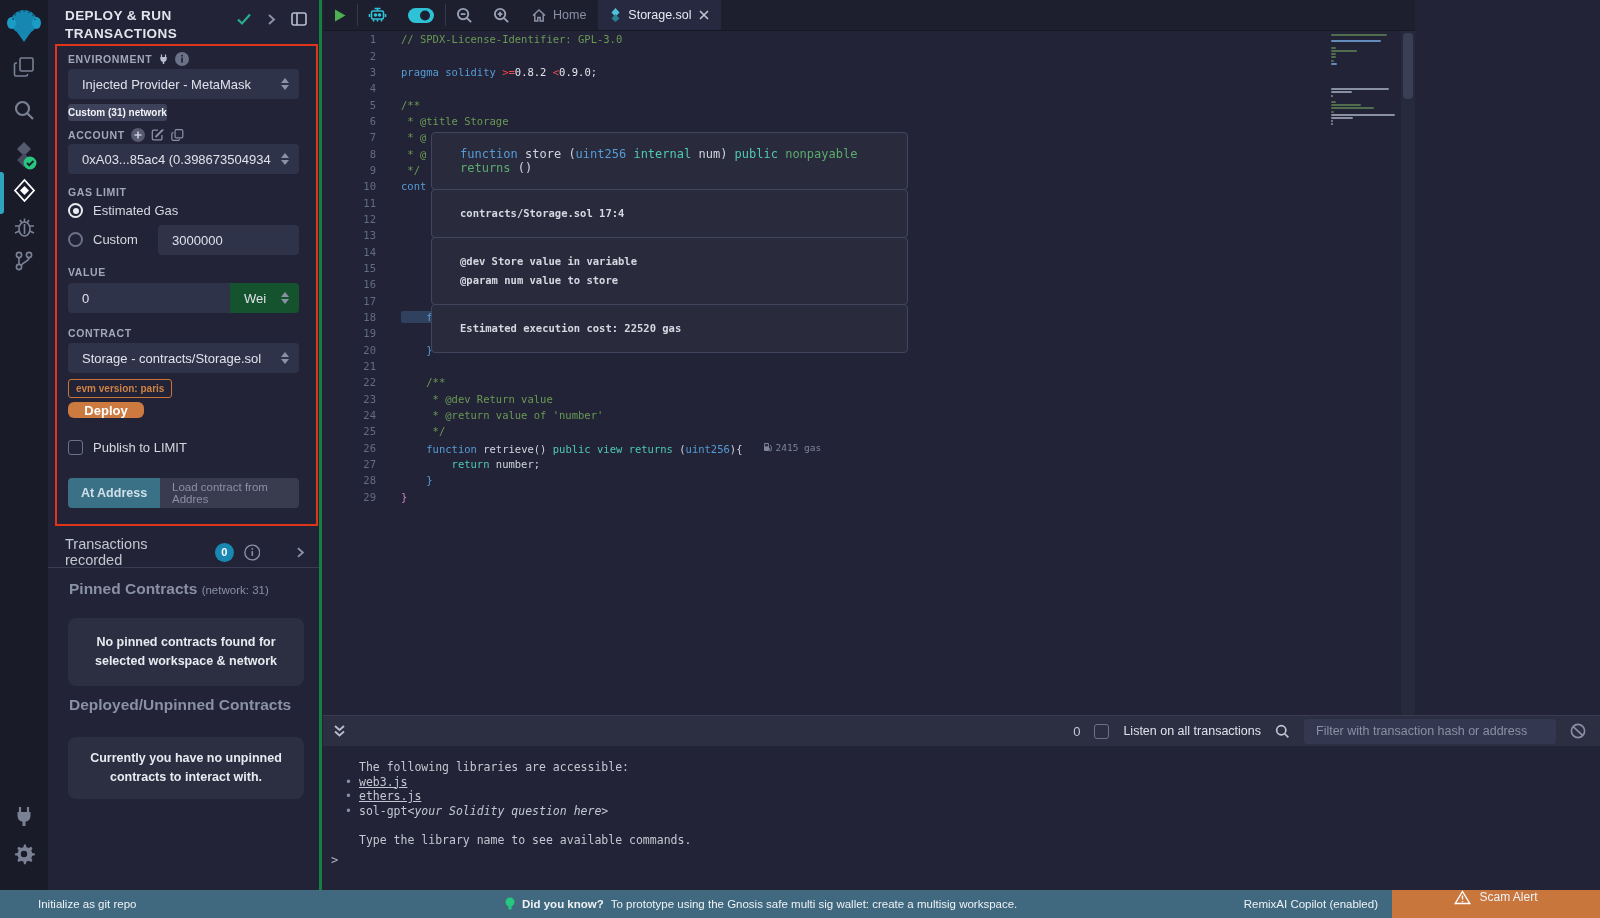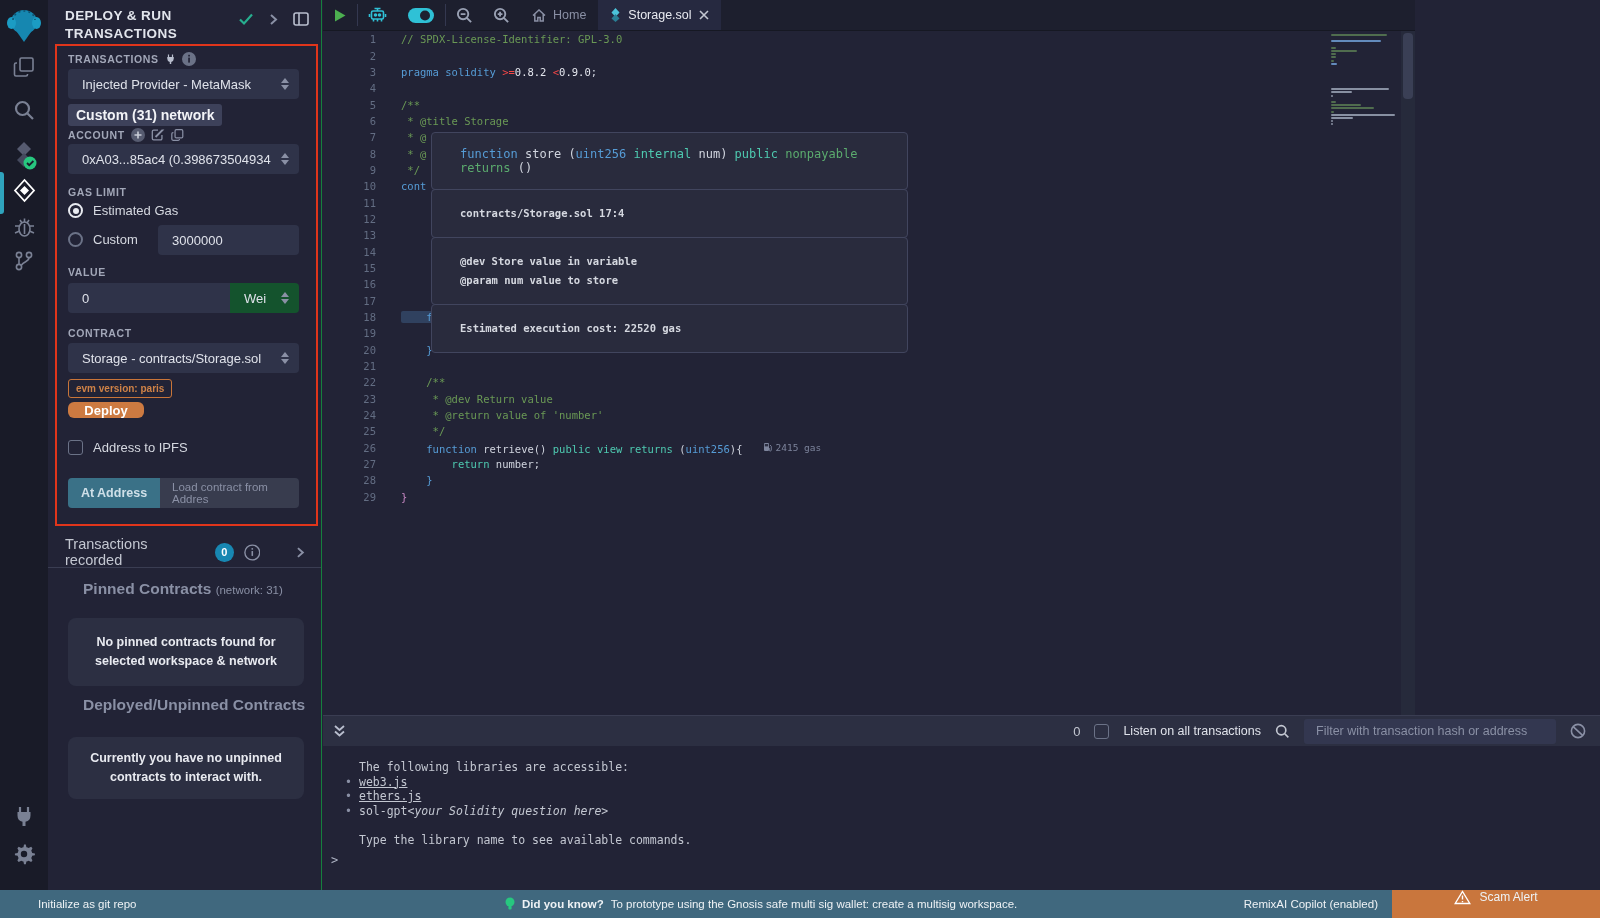--- a/index.html
+++ b/index.html
@@ -6,50 +6,50 @@
   html,body { width:1600px; height:918px; background:#222336; font-family:"Liberation Sans",sans-serif; overflow:hidden; }
   #app { position:relative; width:1600px; height:918px; background:#222336; }
 
   
   #rail { position:absolute; left:0; top:0; width:48px; height:890px; background:#191b28; z-index:6; }
   .rail-icon { position:absolute; left:0; width:48px; display:flex; justify-content:center; color:#7a8194; }
   .rail-icon svg { display:block; }
   .active-indicator { position:absolute; left:0; top:172px; width:4px; height:42px; background:#2fa4bd; border-radius:0 3px 3px 0; }
 
   
-  #side-panel { position:absolute; left:48px; top:0; width:274px; height:890px; background:#222336; border-right:1px solid #15803d; }
+  #side-panel { position:absolute; left:48px; top:0; width:274px; height:890px; background:#222336; border-right:3px solid #15803d; }
   .panel-title { position:absolute; left:17px; top:7px; width:185px; font-size:13.5px; font-weight:bold; color:#e2e5ec; letter-spacing:.4px; line-height:1.35; text-transform:uppercase; }
   .panel-head-icons { position:absolute; right:12px; top:12px; display:flex; gap:15px; align-items:center; }
   .red-rect { position:absolute; left:7px; top:44px; width:263px; height:482px; border:2px solid #e0351b; z-index:5; pointer-events:none; }
 
   .lbl { position:absolute; left:20px; font-size:10.5px; font-weight:bold; letter-spacing:.6px; color:#a2a7b8; display:flex; align-items:center; gap:6px; }
   .select, .tinput { position:absolute; background:#2f3349; border-radius:4px; height:30px; display:flex; align-items:center; color:#dfe2ea; font-size:13px; padding:0 10px 0 14px; }
   .select { justify-content:space-between; cursor:pointer; }
   .stepper { display:flex; flex-direction:column; gap:2px; align-items:center; }
   .stepper i { width:0; height:0; border-left:4px solid transparent; border-right:4px solid transparent; }
   .stepper .up { border-bottom:5px solid #8a90a5; }
   .stepper .dn { border-top:5px solid #8a90a5; }
-  .pill-badge { position:absolute; left:20px; background:#3d415a; color:#f2f3f7; font-size:14px; font-weight:bold; border-radius:3px; padding:3px 8px; }
+  .pill-badge { position:absolute; left:20px; background:#3d415a; color:#f2f3f7; font-size:10px; font-weight:bold; border-radius:3px; padding:3px 0; }
   .evm-badge { position:absolute; left:20px; border:1px solid #c97539; color:#cf8247; font-size:10px; font-weight:bold; border-radius:3px; padding:3px 7px; background:transparent; }
   .radio-row { position:absolute; left:20px; display:flex; align-items:center; gap:10px; font-size:13px; color:#d5d8e0; }
   .radio { width:15px; height:15px; border-radius:50%; border:2px solid #6b7287; position:relative; }
   .radio.on { border-color:#e8eaf0; }
   .radio.on::after { content:""; position:absolute; left:2.5px; top:2.5px; width:6px; height:6px; border-radius:50%; background:#e8eaf0; }
   .btn-deploy { position:absolute; left:20px; background:#cd7a41; border:none; color:#fff; font-weight:bold; font-size:13px; border-radius:6px; width:76px; height:16px; cursor:pointer; }
   .chk-row { position:absolute; left:20px; display:flex; align-items:center; gap:10px; font-size:13px; color:#d5d8e0; }
   .checkbox { width:15px; height:15px; border:1px solid #6b7287; border-radius:3px; background:transparent; }
   .ataddr { position:absolute; left:20px; width:231px; height:30px; display:flex; border-radius:4px; overflow:hidden; }
   .ataddr .btn { width:92px; background:#3a7187; color:#cfe0e8; font-weight:bold; font-size:12.5px; border:none; cursor:pointer; }
   .ataddr .fld { flex:1; background:#383c4e; color:#8a90a5; font-size:11.5px; display:flex; align-items:center; padding-left:12px; }
 
   .tx-row { position:absolute; left:17px; top:536px; width:240px; display:flex; align-items:center; gap:10px; }
   .tx-row .t { font-size:14.5px; color:#c3c7d1; }
   .count-badge { width:19px; height:19px; border-radius:50%; background:#1887b2; color:#fff; font-size:11px; font-weight:bold; display:flex; align-items:center; justify-content:center; }
   .divider-h { position:absolute; left:0; top:567px; width:100%; height:1px; background:#3a3d52; }
-  .section-h { position:absolute; left:35px; font-size:15.5px; color:#8a90a5; font-weight:bold; }
+  .section-h { position:absolute; left:21px; font-size:15.5px; color:#8a90a5; font-weight:bold; }
   .section-h small { font-size:11.5px; font-weight:normal; }
   .empty-box { position:absolute; left:20px; width:236px; background:#2c2f42; border-radius:8px; color:#e8eaf0; font-size:12.5px; font-weight:bold; text-align:center; display:flex; align-items:center; justify-content:center; padding:10px 22px; line-height:1.5; }
 
   
   #editor { position:absolute; left:323px; top:0; width:1092px; height:715px; background:#222336; }
   #tabbar { position:absolute; left:0; top:0; width:100%; height:31px; background:#1d1f2e; border-bottom:1px solid #161823; display:flex; align-items:stretch; }
   .tb-btn { display:flex; align-items:center; padding:0 10px; cursor:pointer; }
   .tb-sep { width:1px; background:#343850; margin:4px 0; }
   .tab { display:flex; align-items:center; gap:7px; padding:0 12px; font-size:12.5px; color:#8a90a5; cursor:pointer; }
   .tab.active { background:#262940; color:#e8eaf0; }
@@ -178,21 +178,21 @@
         </svg>
       <svg width="16" height="14" viewBox="0 0 16 14">
           <rect x="1" y="1" width="14" height="12" rx="2" fill="none" stroke="#b9bece" stroke-width="1.6"></rect>
           <line x1="6" y1="1" x2="6" y2="13" stroke="#b9bece" stroke-width="1.6"></line>
         </svg>
     </div>
 
     <div class="red-rect"></div>
 
     <div class="lbl" style="top:52px">
-      <span>TRANSACTIONS</span>
+      <span>ENVIRONMENT</span>
       <svg width="11" height="12" viewBox="0 0 22 22" fill="#b9bece">
           <path d="M7 2 v5 M15 2 v5" stroke="#b9bece" stroke-width="2.4" fill="none"></path>
           <path d="M4.5 7 h13 v3.5 a6.5 6.5 0 0 1 -5 6.3 V21 h-3 v-4.2 a6.5 6.5 0 0 1 -5 -6.3 Z"></path>
         </svg>
       <svg width="14" height="14" viewBox="0 0 14 14">
           <circle cx="7" cy="7" r="7" fill="#6b7287"></circle>
           <rect x="6.2" y="5.6" width="1.7" height="5" fill="#222336"></rect>
           <rect x="6.2" y="2.8" width="1.7" height="1.7" fill="#222336"></rect>
         </svg>
     </div>
@@ -260,21 +260,21 @@
           <i class="up"></i>
           <i class="dn"></i>
         </span>
     </div>
     <div class="evm-badge" style="top:379px">evm version: paris</div>
 
     <button class="btn-deploy" style="top:402px">Deploy</button>
 
     <div class="chk-row" style="top:440px">
       <span class="checkbox"></span>
-      <span>Address to IPFS</span>
+      <span>Publish to LIMIT</span>
     </div>
 
     <div class="ataddr" style="top:478px">
       <button class="btn">At Address</button>
       <div class="fld">Load contract from Addres</div>
     </div>
 
     <div class="tx-row">
       <span class="t">Transactions recorded</span>
       <span class="count-badge">0</span>

